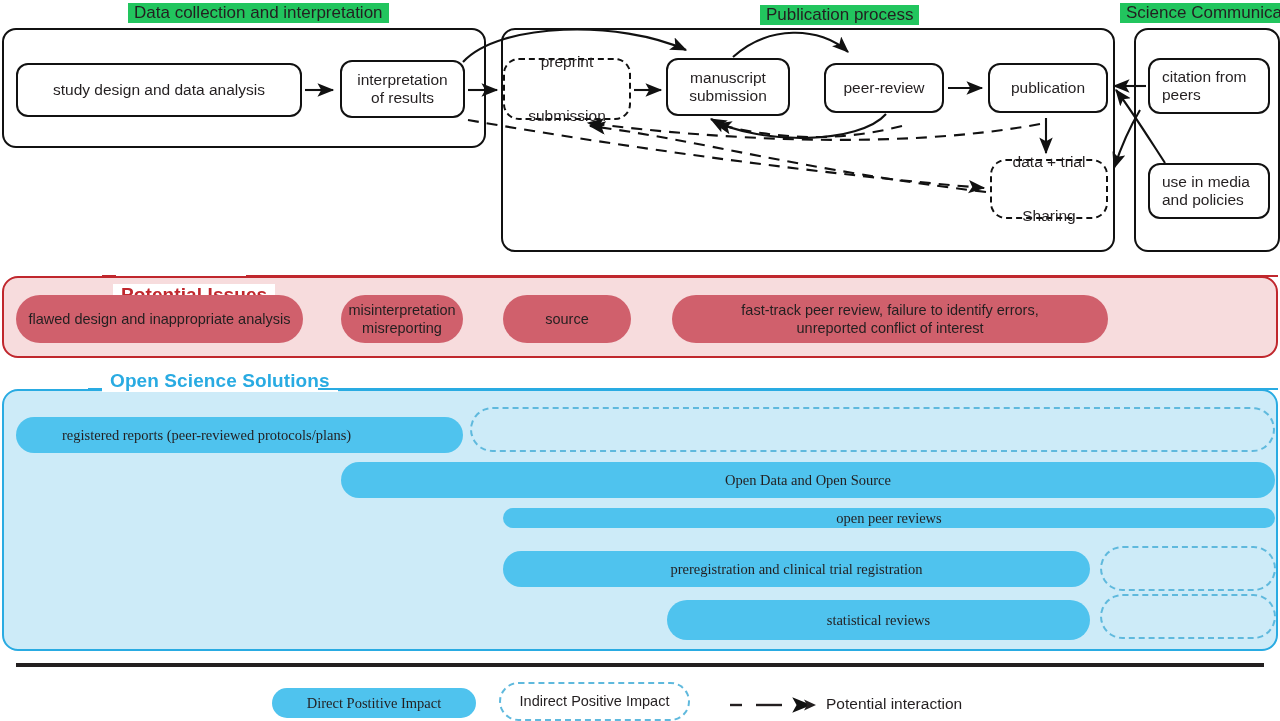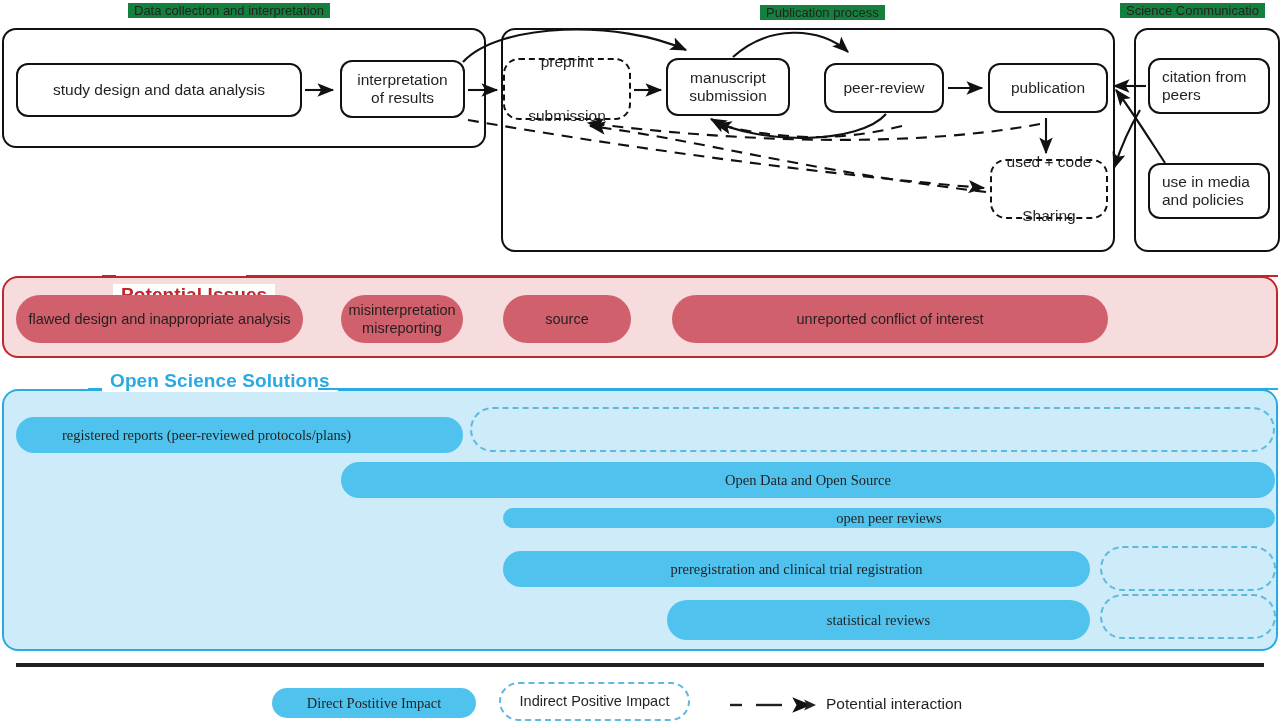--- a/index.html
+++ b/index.html
@@ -5,22 +5,22 @@
   html,body{margin:0;padding:0;background:#ffffff;}
   body{width:1280px;height:721px;position:relative;overflow:hidden;
        font-family:"Liberation Sans","DejaVu Sans",sans-serif;color:#1a1a1a;}
   #stage{position:absolute;left:0;top:0;width:1280px;height:721px;}
 
   
   .abs{position:absolute;box-sizing:border-box;}
 
   
   .group{border:2.2px solid #111;border-radius:14px;background:transparent;}
-  .group-title{position:absolute;font-size:13px;color:#231f20;white-space:nowrap;
-               text-align:center;background:#15803d;padding:0 6px;}
+  .group-title{position:absolute;font-size:17px;color:#231f20;white-space:nowrap;
+               text-align:center;background:#22c55e;padding:0 6px;}
 
   
   .node{border:2px solid #111;border-radius:12px;background:#fff;
         display:flex;align-items:center;justify-content:center;text-align:center;
         font-size:15.5px;line-height:1.18;color:#231f20;padding:2px 6px;}
   .node.dashed{border-style:dashed;border-width:2.4px;border-radius:16px;background:transparent;gap:35px;}
 
   
   .band-red{border:2.4px solid #c0272d;border-radius:16px;background:#f7dcdd;}
   .band-blue{border:2.4px solid #29abe2;border-radius:16px;background:#cdebf8;}
@@ -79,21 +79,21 @@
 
   <div class="abs node" style="left:824px;top:63px;width:120px;height:50px;">
     <span>peer-review</span>
   </div>
 
   <div class="abs node" style="left:988px;top:63px;width:120px;height:50px;">
     <span>publication</span>
   </div>
 
   <div class="abs node dashed" style="left:990px;top:159px;width:118px;height:60px;flex-direction:column;">
-    <span>used + code</span>
+    <span>data + trial</span>
     <span>Sharing</span>
   </div>
 
   <div class="abs node" style="left:1148px;top:58px;width:122px;height:56px;flex-direction:column;align-items:flex-start;padding-left:12px;">
     <span>citation from</span>
     <span>peers</span>
   </div>
 
   <div class="abs node" style="left:1148px;top:163px;width:122px;height:56px;flex-direction:column;align-items:flex-start;padding-left:12px;">
     <span>use in media</span>
@@ -152,20 +152,21 @@
     <span>flawed design and inappropriate analysis</span>
   </div>
   <div class="abs pill pill-red" style="left:341px;top:295px;width:122px;height:48px;flex-direction:column;">
     <span>misinterpretation</span>
     <span>misreporting</span>
   </div>
   <div class="abs pill pill-red" style="left:503px;top:295px;width:128px;height:48px;flex-direction:column;">
     <span>source</span>
   </div>
   <div class="abs pill pill-red" style="left:672px;top:295px;width:436px;height:48px;flex-direction:column;">
+    <span>fast-track peer review, failure to identify errors,</span>
     <span>unreported conflict of interest</span>
   </div>
 
   <div class="abs band-blue" style="left:2px;top:389px;width:1276px;height:262px;"></div>
   <div class="band-rule rule-blue" style="left:88px;top:388px;width:16px;"></div>
   <div class="band-label label-blue" style="left:102px;top:370px;">Open Science Solutions</div>
   <div class="band-rule rule-blue" style="left:318px;top:388px;width:960px;"></div>
 
   <div class="abs pill-dashed-blue" style="left:470px;top:407px;width:805px;height:45px;"></div>
   <div class="abs pill pill-blue" style="left:16px;top:417px;width:447px;height:36px;justify-content:flex-start;padding-left:46px;">

